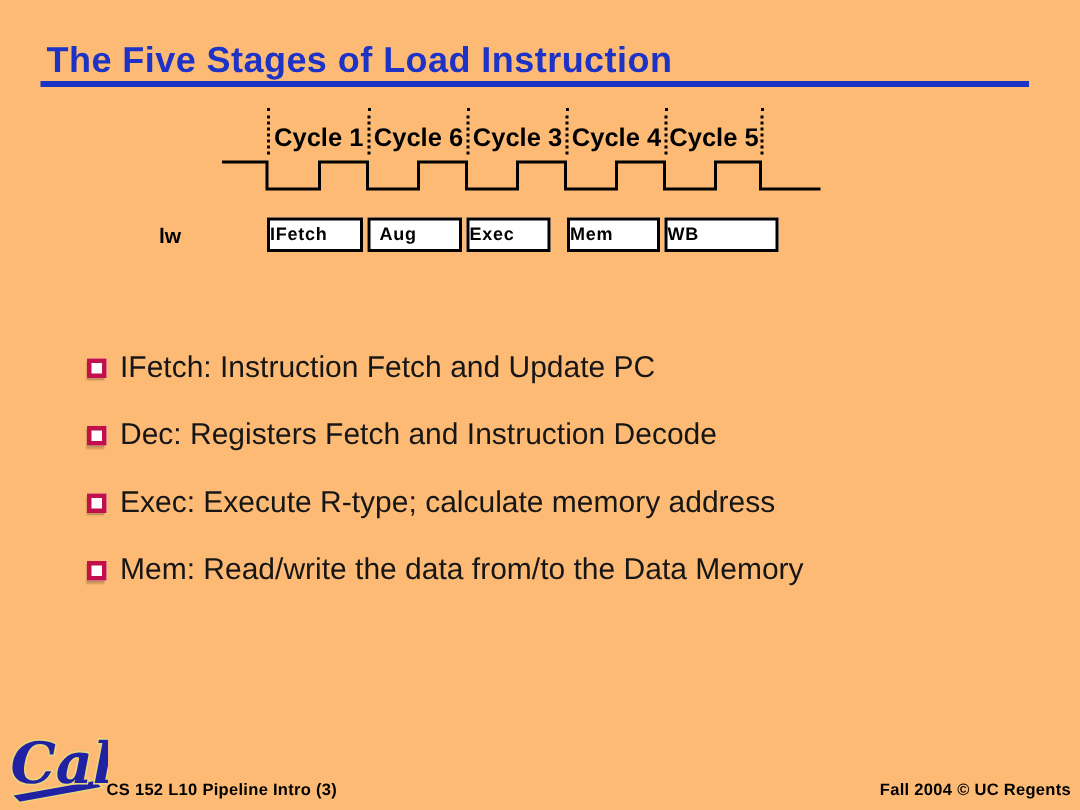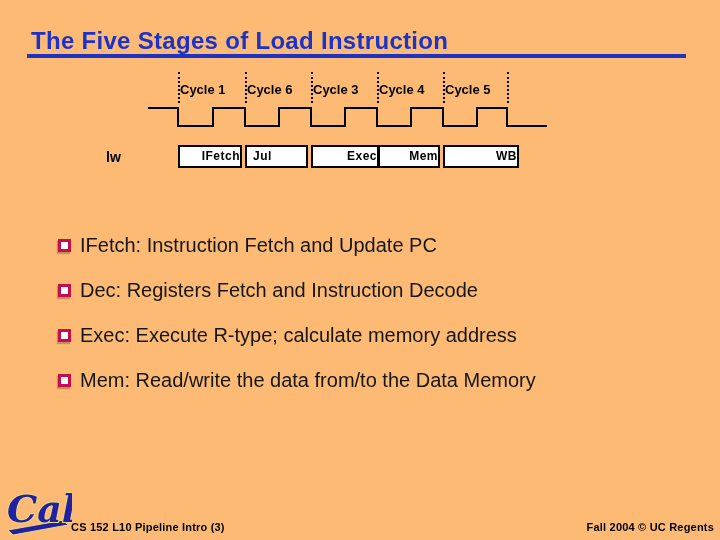--- a/index.html
+++ b/index.html
@@ -22,33 +22,33 @@
     position:absolute;left:27px;top:54px;width:659px;height:4px;
     background:var(--title-blue);
   }
   
   .cycle-line{
     position:absolute;top:72px;height:31px;width:0;
     border-left:2px dotted #000;
   }
   .cycle-label{
     position:absolute;top:82px;height:16px;
-    font-size:13px;font-weight:bold;color:#000;
-    text-align:left;white-space:nowrap;
+    font-size:17px;font-weight:bold;color:#000;
+    text-align:center;white-space:nowrap;
   }
   .clock-svg{position:absolute;left:140px;top:100px;}
   .lw-label{
     position:absolute;left:106px;top:149px;
     font-size:14px;font-weight:bold;color:#000;
   }
   .stage-box{
     position:absolute;top:145px;height:23px;box-sizing:border-box;
     border:2px solid #000;background:#fff;
     font-size:12px;font-weight:bold;letter-spacing:0.5px;color:#000;
-    line-height:19px;text-align:right;
+    line-height:19px;text-align:left;
   }
   .stage-box.align-left{text-align:left;padding-left:6px;}
   
   .bullet-row{position:absolute;left:58px;display:flex;align-items:flex-start;}
   .bullet-square{
     width:7px;height:7px;margin-top:6px;flex:0 0 auto;
     border:3px solid var(--bullet-red);background:#fdfdfd;
     box-shadow:-1px 2px 1px rgba(0,0,0,0.22);
   }
   .bullet-text{
@@ -86,22 +86,22 @@
   <div class="cycle-label" style="left:313px;width:64px">Cycle 3</div>
   <div class="cycle-label" style="left:379px;width:64px">Cycle 4</div>
   <div class="cycle-label" style="left:445px;width:62px">Cycle 5</div>
 
   <svg class="clock-svg" width="420" height="36" viewBox="140 100 420 36">
     <polyline fill="none" stroke="#000" stroke-width="2" points="148,108 178,108 178,126 213,126 213,108 245,108 245,126 279,126 279,108 311,108 311,126 345,126 345,108 377,108 377,126 411,126 411,108 443,108 443,126 477,126 477,108 507,108 507,126 547,126"></polyline>
   </svg>
 
   <div class="lw-label">lw</div>
   <div class="stage-box" style="left:178px;width:64px">IFetch</div>
-  <div class="stage-box align-left" style="left:245px;width:63px">Jul</div>
-  <div class="stage-box" style="left:311px;width:68px">Exec</div>
+  <div class="stage-box align-left" style="left:245px;width:63px">Aug</div>
+  <div class="stage-box" style="left:311px;width:56px">Exec</div>
   <div class="stage-box" style="left:378px;width:62px">Mem</div>
   <div class="stage-box" style="left:443px;width:76px">WB</div>
 
   <div class="bullet-row" style="top:233px">
     <span class="bullet-square"></span>
     <span class="bullet-text">IFetch: Instruction Fetch and Update PC</span>
   </div>
   <div class="bullet-row" style="top:278px">
     <span class="bullet-square"></span>
     <span class="bullet-text">Dec: Registers Fetch and Instruction Decode</span>

